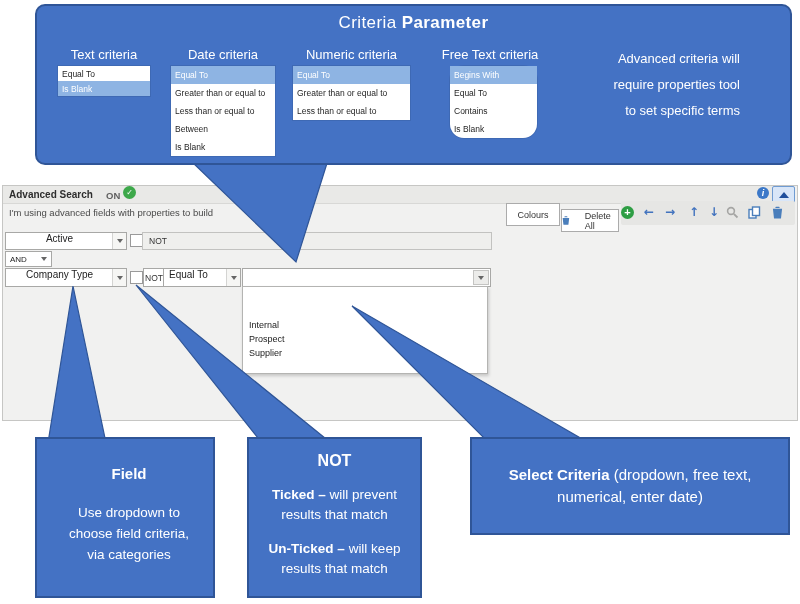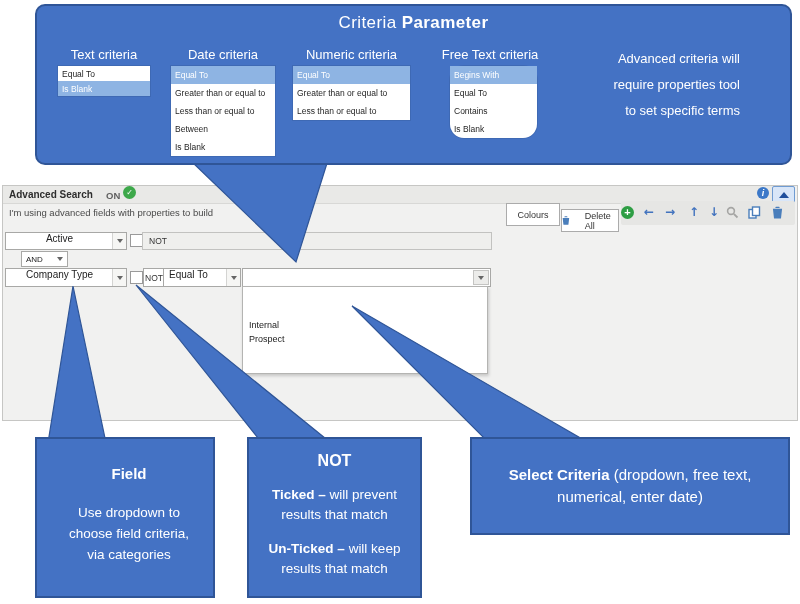--- a/index.html
+++ b/index.html
@@ -74,21 +74,21 @@
   .tri-dn{width:0;height:0;border-left:3.5px solid transparent;border-right:3.5px solid transparent;
      border-top:4px solid #666;}
   .field-combo1{left:5px;top:232px;width:120px;height:16px;}
   .checkbox{background:#fff;border:1px solid #9a9a9a;width:11px;height:11px;z-index:1;}
   .cb1{left:130px;top:234px;} .cb2{left:130px;top:271px;}
   .row1-field{left:142px;top:232px;width:348px;height:16px;background:#EFEFED;
      border:1px solid #C2C2C0;display:flex;align-items:center;z-index:1;}
   .row1-field .notlbl{font-size:8.5px;color:#333;padding-left:6px;}
   .and-combo{left:5px;top:251px;width:37px;height:14px;background:#fff;border:1px solid #A8A8A6;
      display:flex;align-items:center;justify-content:space-between;padding:0 4px;
-     font-size:8px;color:#222;z-index:1;margin-left:16px;}
+     font-size:8px;color:#222;z-index:1;}
   .field-combo2{left:5px;top:268px;width:120px;height:17px;}
   .not-cell{left:143px;top:268px;width:20px;height:17px;background:#fff;border:1px solid #A8A8A6;
      display:flex;align-items:center;justify-content:center;font-size:8.5px;color:#333;z-index:1;}
   .criteria-combo{left:163px;top:268px;width:76px;height:17px;}
   .criteria-combo .lbl{text-align:left;padding-left:5px;}
   .value-combo{left:242px;top:268px;width:247px;height:17px;background:#fff;
      border:1px solid #A8A8A6;z-index:1;}
   .value-arrow{position:absolute;right:1px;top:1px;width:14px;height:13px;background:#ECECEA;
      border:1px solid #C4C4C2;display:flex;align-items:center;justify-content:center;}
 
@@ -221,20 +221,21 @@
   <div class="abs value-combo">
     <span class="value-arrow">
         <span class="tri-dn"></span>
       </span>
   </div>
 
   <div class="abs dropdown-panel">
     <div class="dd-item dd-blank"></div>
     <div class="dd-item">Internal</div>
     <div class="dd-item">Prospect</div>
+    <div class="dd-item">Supplier</div>
   </div>
 
   <svg class="abs ptr-svg" width="800" height="604" viewBox="0 0 800 604">
     <polygon points="190,160 328,160 296,262" fill="#4472C4" stroke="#2F5597" stroke-width="1.2"></polygon>
     <polygon points="73,286 48,443 106,443" fill="#4472C4" stroke="#2F5597" stroke-width="1.2"></polygon>
     <polygon points="136,285 262,443 331,443" fill="#4472C4" stroke="#2F5597" stroke-width="1.2"></polygon>
     <polygon points="352,306 489,443 589,443" fill="#4472C4" stroke="#2F5597" stroke-width="1.2"></polygon>
   </svg>
 
   <div class="abs b-callout field-callout">

